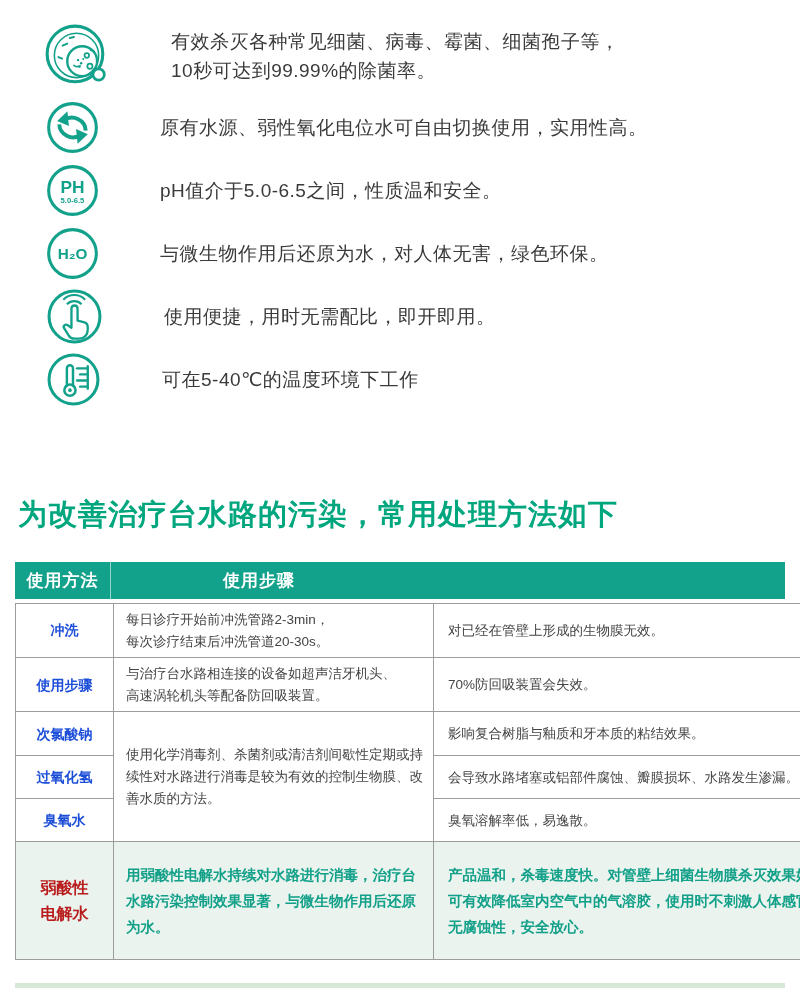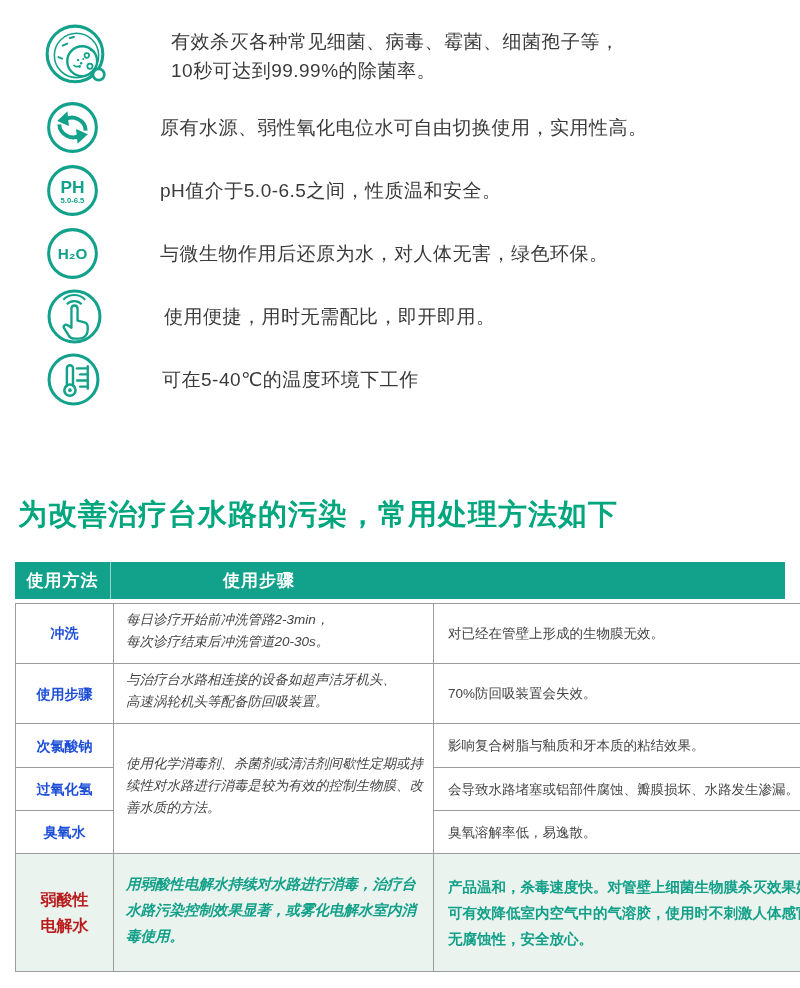--- a/index.html
+++ b/index.html
@@ -26,21 +26,21 @@
     background:#12a18a;color:#fff;font-weight:bold;font-size:17px;
   }
   .thead .th{display:flex;align-items:center;justify-content:center;letter-spacing:1px;}
   .thead .th + .th{border-left:1px solid rgba(255,255,255,.55);}
   table.body{
     margin-top:4px;border-collapse:collapse;width:770px;table-layout:fixed;
     font-size:13.5px;color:#444;
   }
   table.body td{border:1px solid #9c9c9c;vertical-align:middle;}
   td.method{width:95px;text-align:center;font-weight:bold;font-size:14px;color:#1d4ed8;white-space:pre-line;line-height:1.6;}
-  td.steps{width:297px;padding:5px 10px 11px 12px;line-height:1.6;white-space:pre-line;font-style:italic;}
+  td.steps{width:297px;padding:5px 10px 5px 12px;line-height:1.6;white-space:pre-line;}
   td.pros{width:378px;padding:5px 12px 5px 14px;line-height:1.6;}
   tr.r0{height:50px;} tr.r1{height:48px;}
   tr.r2{height:44px;} tr.r3{height:43px;} tr.r4{height:43px;}
   tr.r5{height:118px;}
   tr.highlight td{background:#eaf3ee;color:#12a089;font-weight:bold;}
   tr.highlight td.method{color:#b91c1c;font-size:16px;}
   tr.highlight td.steps, tr.highlight td.pros{font-size:14.5px;line-height:1.8;}
   .banner{
     margin:23px 15px 0 15px;height:44px;background:#d8e8d6;
     display:flex;align-items:center;justify-content:center;
@@ -179,21 +179,21 @@
       <td class="method">过氧化氢</td>
       <td class="pros">会导致水路堵塞或铝部件腐蚀、瓣膜损坏、水路发生渗漏。</td>
     </tr>
     <tr class="r4">
       <td class="method">臭氧水</td>
       <td class="pros">臭氧溶解率低，易逸散。</td>
     </tr>
     <tr class="r5 highlight">
       <td class="method">弱酸性
 电解水</td>
-      <td class="steps">用弱酸性电解水持续对水路进行消毒，治疗台水路污染控制效果显著，或雾化电解水室内消毒使用。</td>
+      <td class="steps">用弱酸性电解水持续对水路进行消毒，治疗台水路污染控制效果显著，与微生物作用后还原为水。</td>
       <td class="pros">产品温和，杀毒速度快。对管壁上细菌生物膜杀灭效果好，可有效降低室内空气中的气溶胶，使用时不刺激人体感官，无腐蚀性，安全放心。</td>
     </tr>
   </tbody>
     </table>
 </div>
 
 <div class="banner">
   <span>弱酸性电解水生成器</span>
 </div>
 

